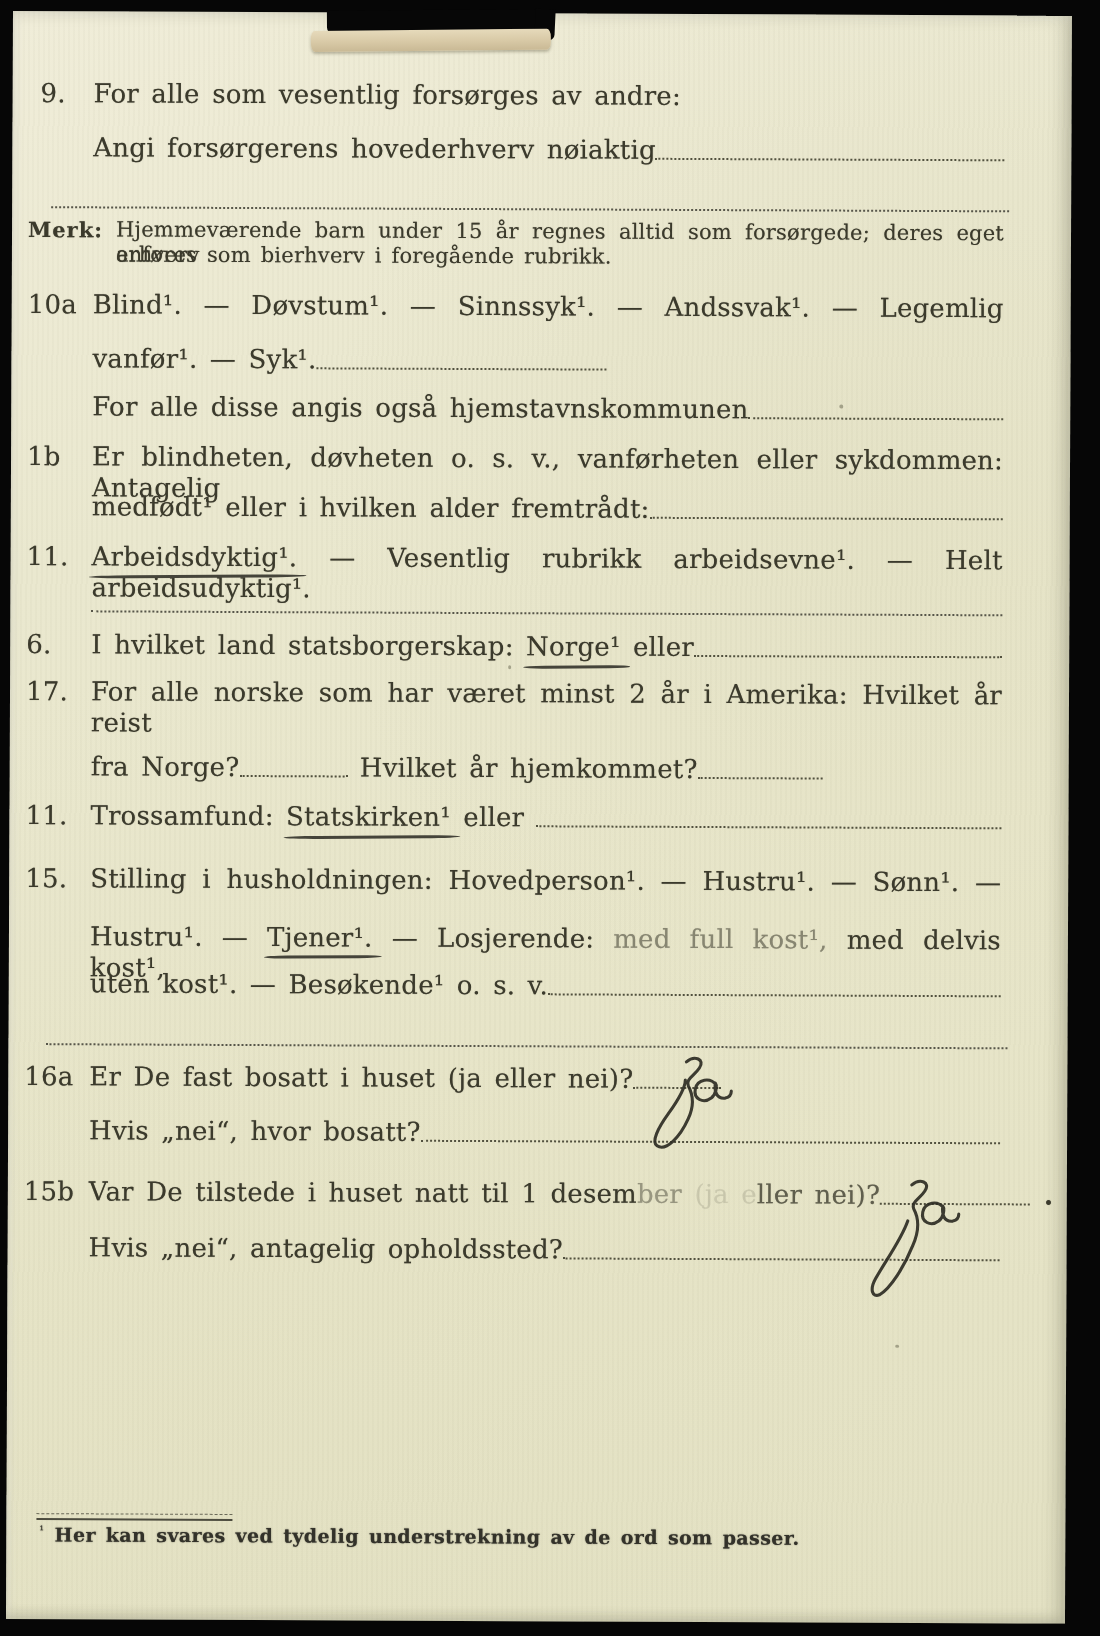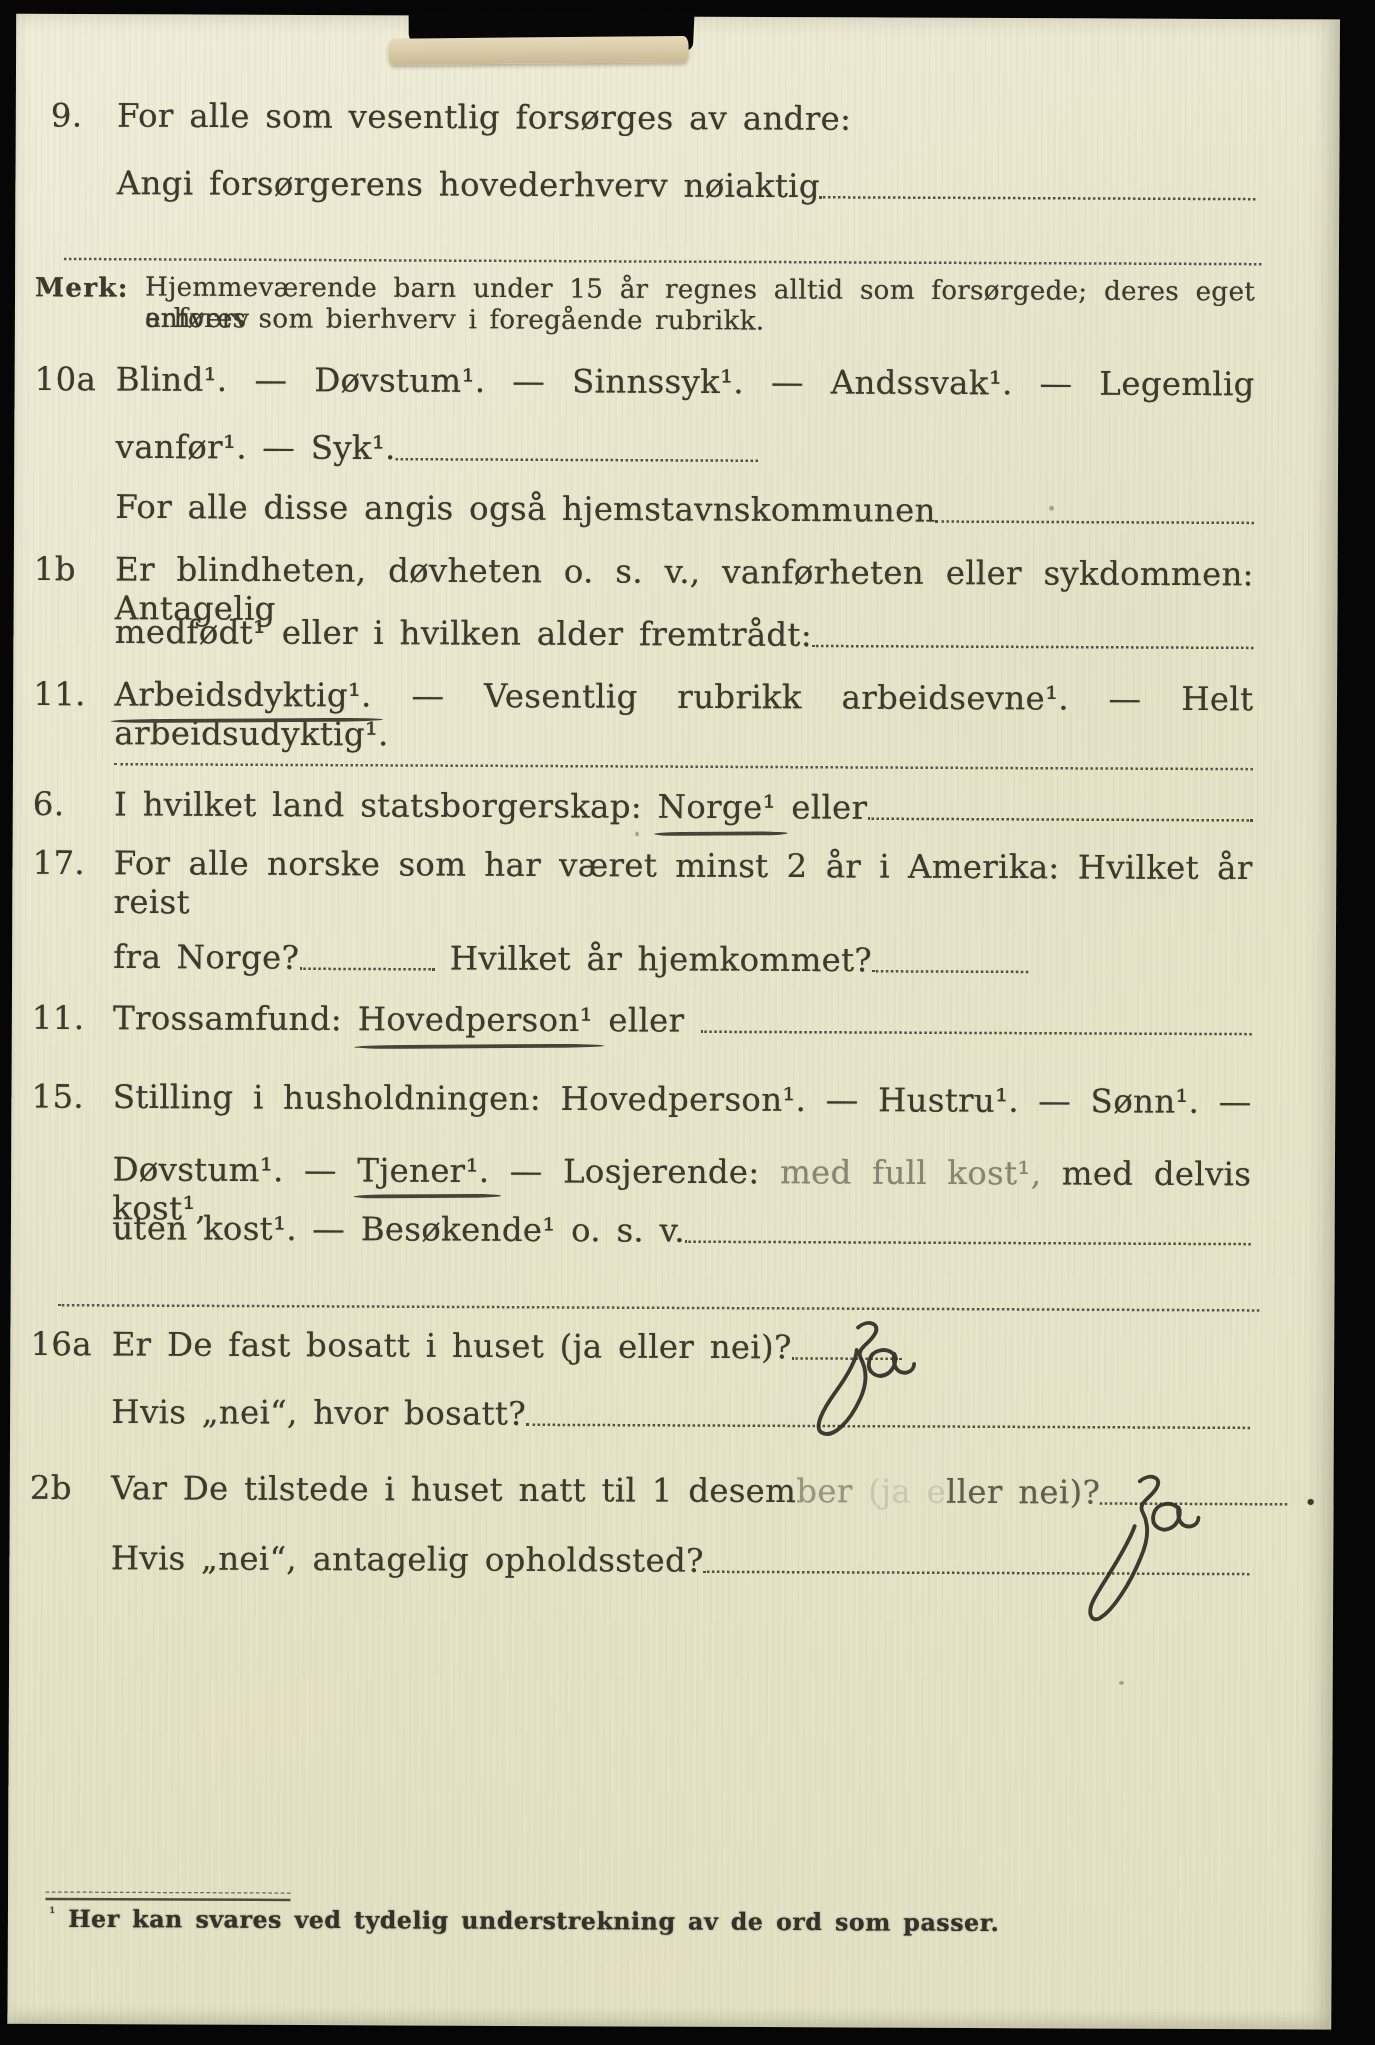--- a/index.html
+++ b/index.html
@@ -138,31 +138,31 @@
     <div class="row" style="top:740px">
       <span>fra Norge?</span>
       <span class="blank w108"></span>
       <span> Hvilket år hjemkommet?</span>
       <span class="blank w125"></span>
     </div>
 
     <div class="row" style="top:789px">
       <span class="num">11.</span>
       <span>Trossamfund: </span>
-      <span class="hand-ul">Hovedperson¹</span>
+      <span class="hand-ul">Statskirken¹</span>
       <span> eller </span>
       <span class="blank grow"></span>
     </div>
 
     <div class="row block" style="top:852px">
       <span class="num">15.</span>
       <span>Stilling i husholdningen: Hovedperson¹. — Hustru¹. — Sønn¹. —</span>
     </div>
     <div class="row block" style="top:910px">
-      <span>Døvstum¹. — </span>
+      <span>Hustru¹. — </span>
       <span class="hand-ul">Tjener¹.</span>
       <span> — Losjerende: </span>
       <span class="fade55">med full kost¹,</span>
       <span> med delvis kost¹,</span>
     </div>
     <div class="row" style="top:957px">
       <span>uten kost¹. — Besøkende¹ o. s. v.</span>
       <span class="blank grow"></span>
     </div>
 
@@ -172,21 +172,21 @@
       <span class="num">16a</span>
       <span>Er De fast bosatt i huset (ja eller nei)?</span>
       <span class="blank w88"></span>
     </div>
     <div class="row" style="top:1104px">
       <span>Hvis „nei“, hvor bosatt?</span>
       <span class="blank grow"></span>
     </div>
 
     <div class="row" style="top:1165px">
-      <span class="num">2b</span>
+      <span class="num">15b</span>
       <span>Var De tilstede i huset natt til 1 desem</span>
       <span class="fade45">ber </span>
       <span class="fade15">(ja e</span>
       <span class="fade75">ller nei)?</span>
       <span class="blank w150"></span>
       <span class="period">.</span>
     </div>
     <div class="row" style="top:1221px">
       <span>Hvis „nei“, antagelig opholdssted?</span>
       <span class="blank grow"></span>

